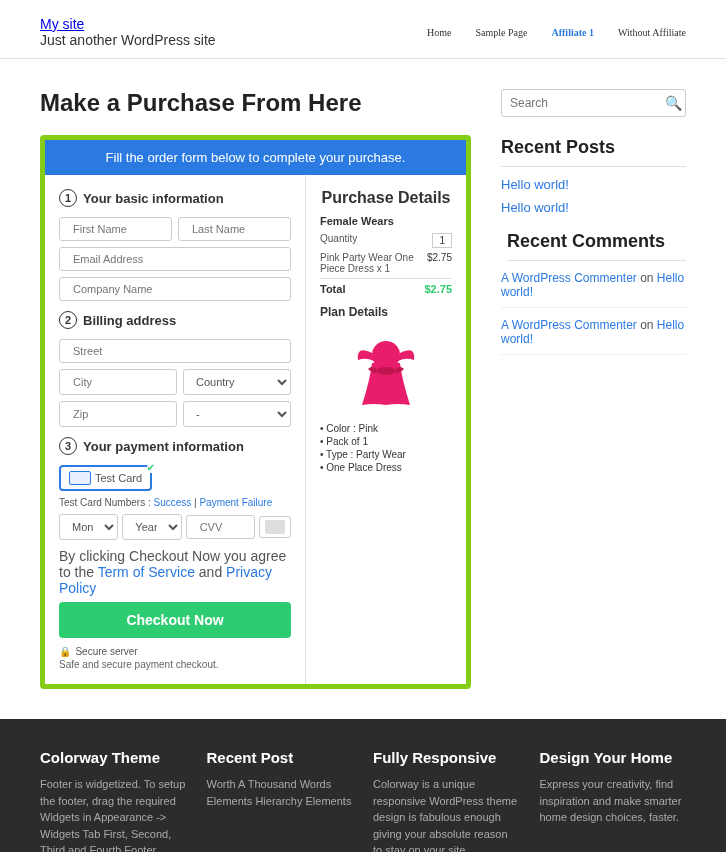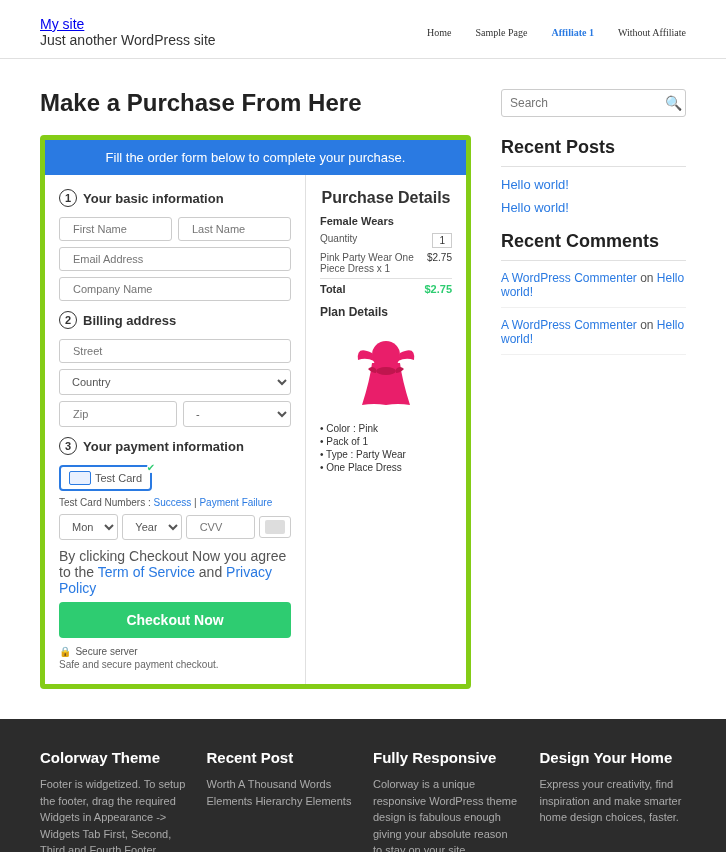--- a/index.html
+++ b/index.html
@@ -138,20 +138,21 @@
 
           
           <div class="section-heading" style="margin-top:10px;">
             <span class="section-num">2</span>
             <span>Billing address</span>
           </div>
           <div class="form-row">
             <input class="form-input form-input-full" type="text" placeholder="Street" style="">
           </div>
           <div class="form-row">
+            <input class="form-input" style="flex: 1 1 0%;" type="text" placeholder="City">
             <select class="form-select" style="flex:1">
               <option>Country</option>
             </select>
           </div>
           <div class="form-row">
             <input class="form-input" style="flex: 1 1 0%;" type="text" placeholder="Zip">
             <select class="form-select" style="flex:1">
               <option>-</option>
             </select>
           </div>
@@ -247,21 +248,21 @@
   <aside class="sidebar">
     <div class="search-box">
       <input class="search-input" type="text" placeholder="Search" style="">
       <span class="search-icon">🔍</span>
     </div>
 
     <div class="sidebar-section-title">Recent Posts</div>
     <a href="#" class="sidebar-link">Hello world!</a>
     <a href="#" class="sidebar-link">Hello world!</a>
 
-    <div class="sidebar-section-title" style="margin-top:16px;">Recent Comments</div>
+    <div class="sidebar-section-title" style="margin-top:16px;margin-left:6px;">Recent Comments</div>
     <div class="comment-item">
       <a href="#">A WordPress Commenter</a>
       <span> on </span>
       <a href="#">Hello world!</a>
     </div>
     <div class="comment-item">
       <a href="#">A WordPress Commenter</a>
       <span> on </span>
       <a href="#">Hello world!</a>
     </div>

